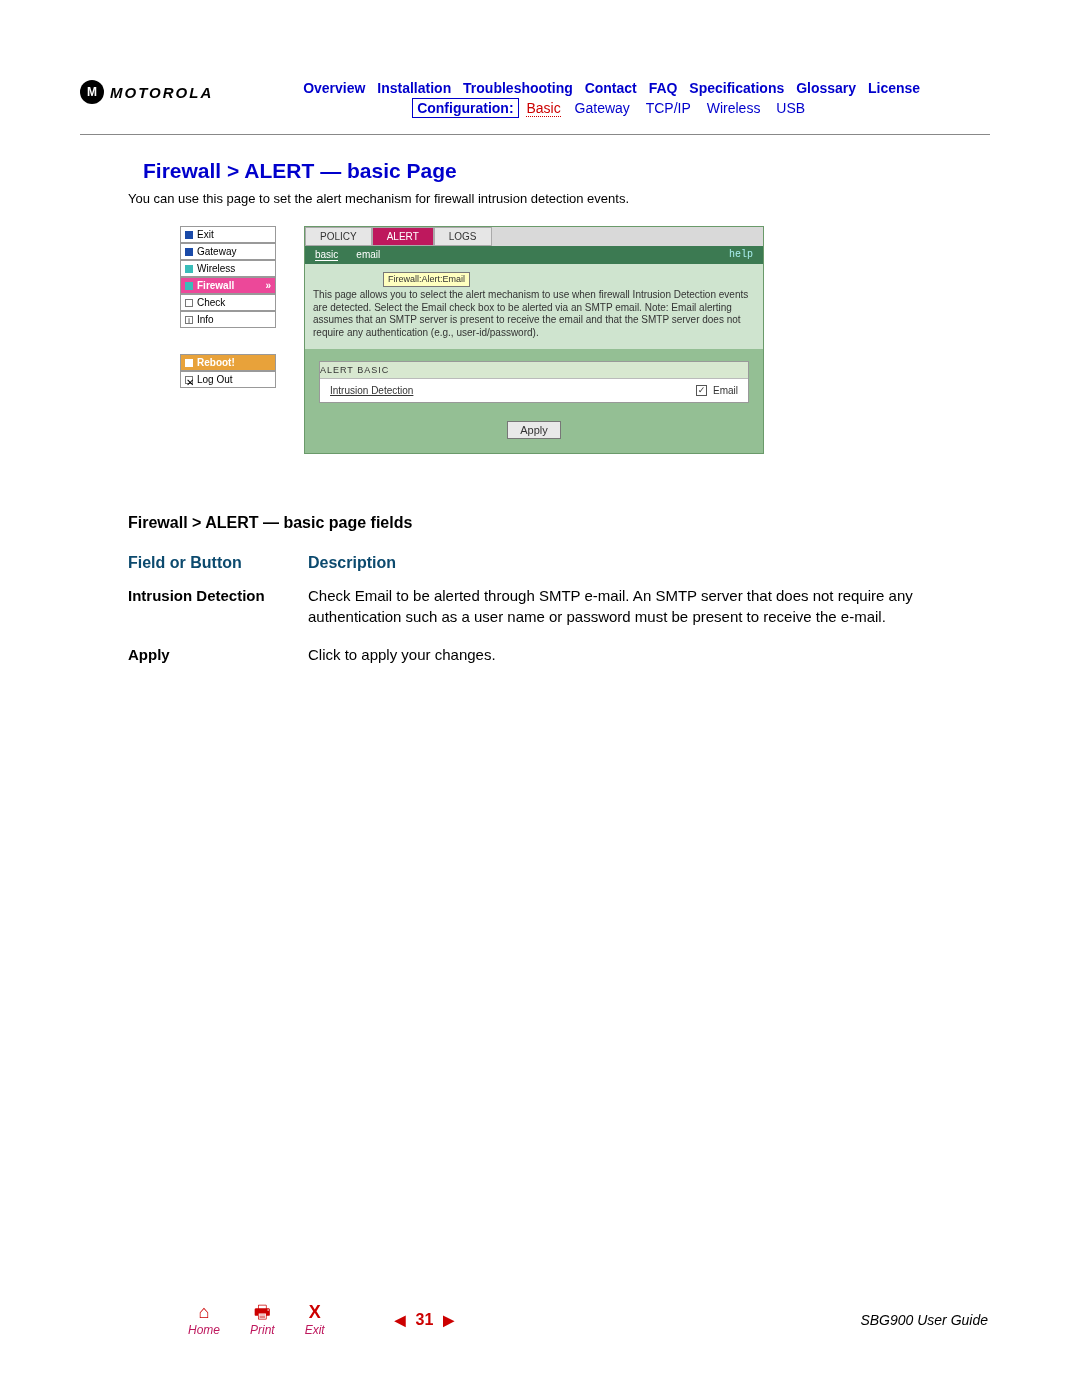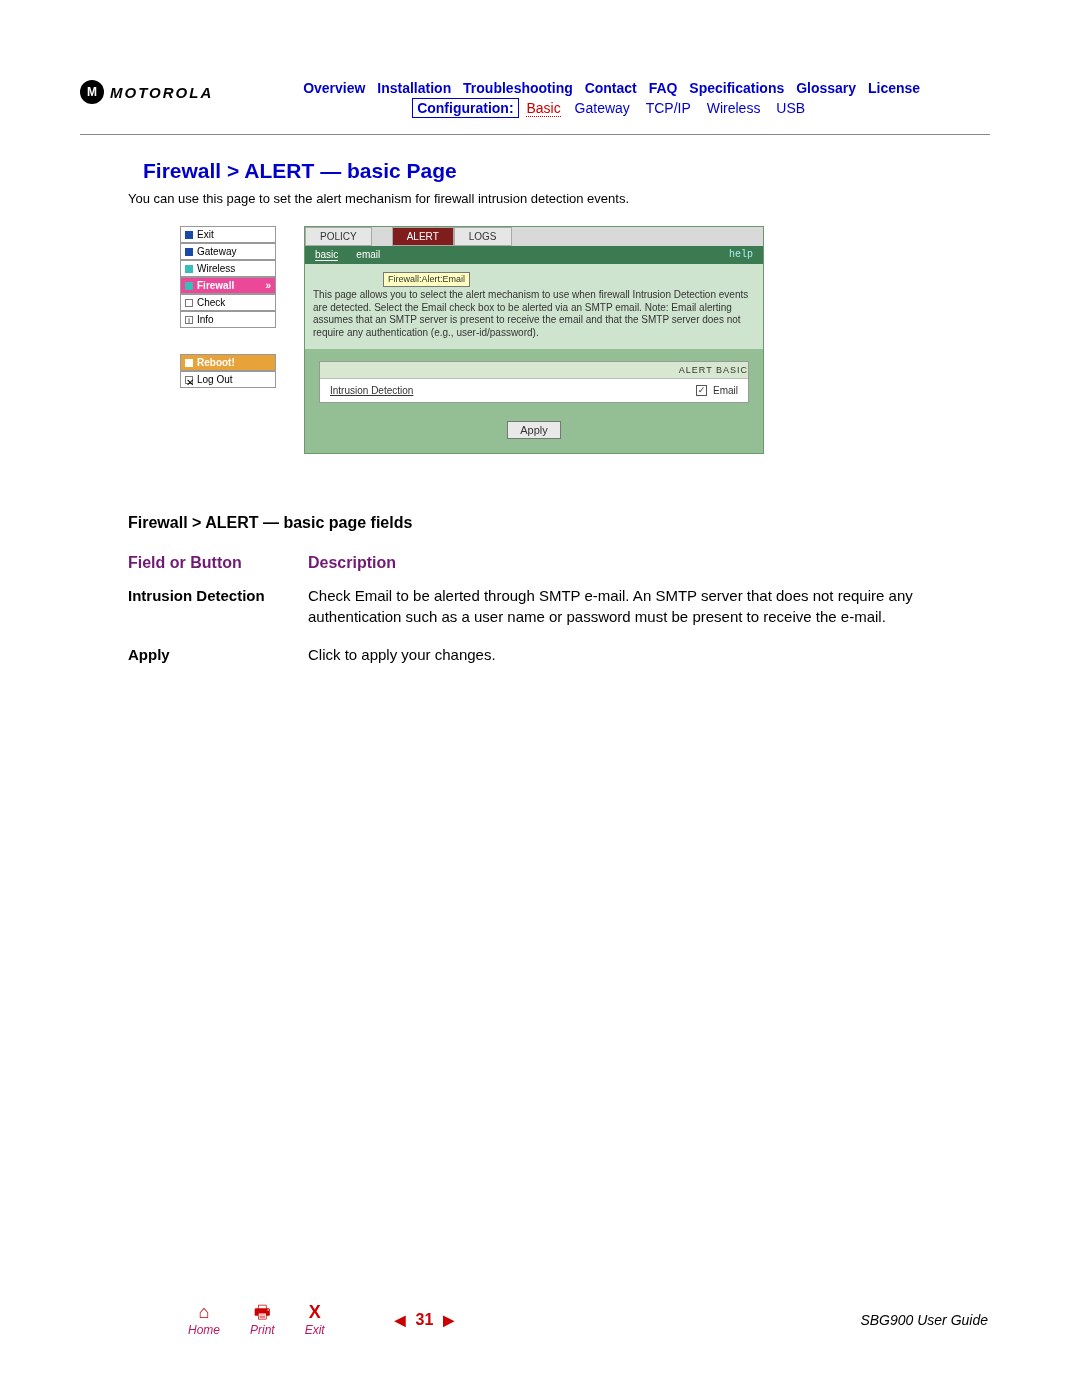--- a/index.html
+++ b/index.html
@@ -55,39 +55,39 @@
   .side-menu .firewall { background:#ec4899; color:#fff; font-weight:bold;justify-content:flex-end; }
   .side-menu .reboot { background:#e8a23a; color:#fff; font-weight:bold; }
   .side-gap { height:26px; }
 
   .config-panel {
     width:460px; background:#94bf94; border:1px solid #6a9a6a;
     font-size:10px; color:#333;
   }
   .tabrow { display:flex; background:#d9d9d9;align-items:flex-end; }
   .tabrow .tab { padding:3px 14px; border:1px solid #aaa; background:#e6e6e6; }
-  .tabrow .tab.active { background:#7f1d1d; color:#fff;margin-left:20px; }
+  .tabrow .tab.active { background:#be185d; color:#fff; }
   .subtabrow { background:#3c7a52; color:#fff; padding:3px 10px; display:flex; gap:18px; }
   .subtabrow .st-basic { border-bottom:1px solid #fff; }
   .subtabrow .help { margin-left:auto; color:#aee;font-family:Liberation Mono, monospace; }
   .tooltip { display:inline-block; background:#ffffbf; border:1px solid #777; padding:1px 4px; margin:4px 0 2px 70px; font-size:9px; }
   .paneltext { background:#cfe4cf; padding:4px 8px 10px 8px; line-height:1.25; }
   .innerbox { margin:12px 14px 18px 14px; border:1px solid #999; background:#fff; }
-  .innerbox .hdr { background:#d8e8d0; text-align:right; font-size:9px; letter-spacing:1px; padding:3px 0; border-bottom:1px solid #bbb; }
+  .innerbox .hdr { background:#d8e8d0; text-align:left; font-size:9px; letter-spacing:1px; padding:3px 0; border-bottom:1px solid #bbb; }
   .innerbox .row { display:flex; padding:6px 10px; align-items:center; }
   .innerbox .row .lbl { flex:1; text-decoration:underline; }
   .innerbox .chk { width:11px; height:11px; border:1px solid #555; display:inline-flex; align-items:center; justify-content:center; margin-right:6px; background:#fff; }
   .innerbox .chkmark { font-size:9px; line-height:9px; }
   .apply-wrap { text-align:center; padding:0 0 14px 0; }
   .apply-btn { display:inline-block; border:1px solid #777; background:#e9e9e9; padding:2px 12px; font-size:11px; }
 
   
   .section-h { font-weight:bold; font-size:16px; margin-left:48px; margin-bottom:22px; }
   .fields-table { margin-left:48px; width:820px; }
-  .fields-head { display:flex; color:#701a75; font-weight:bold; font-size:16px; margin-bottom:14px; }
+  .fields-head { display:flex; color:#0c4a6e; font-weight:bold; font-size:16px; margin-bottom:14px; }
   .col1 { width:180px; }
   .col2 { flex:1; }
   .fields-row { display:flex; font-size:15px; margin-bottom:18px; line-height:1.35; }
   .fields-row .col1 { font-weight:bold; }
 
   
   .footer {
     position:absolute; bottom:60px; left:0; right:0;
     display:flex; align-items:center; padding:0 92px 0 188px;
     font-size:14px;

